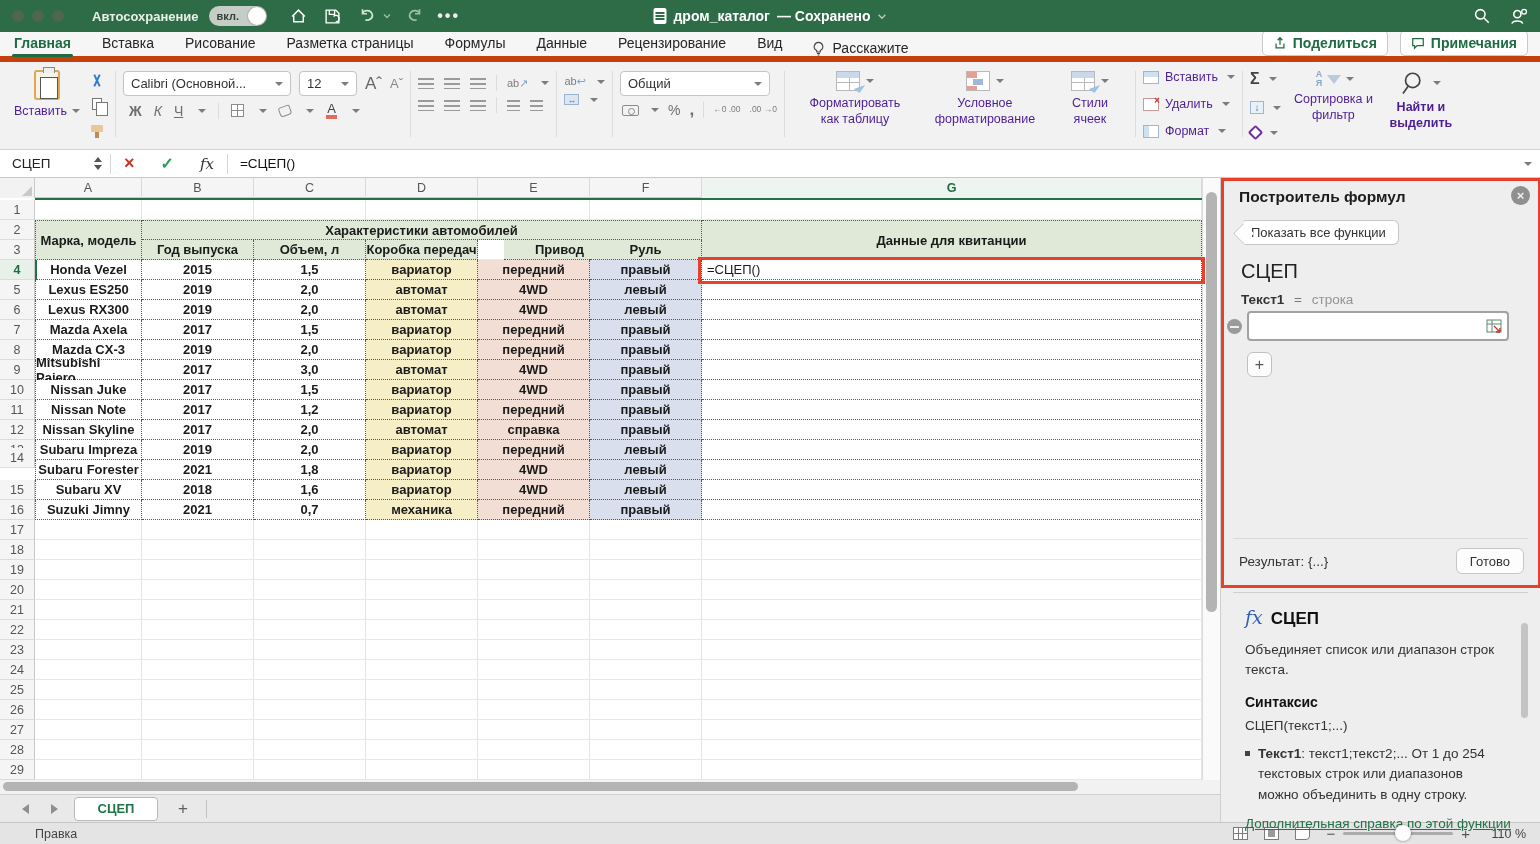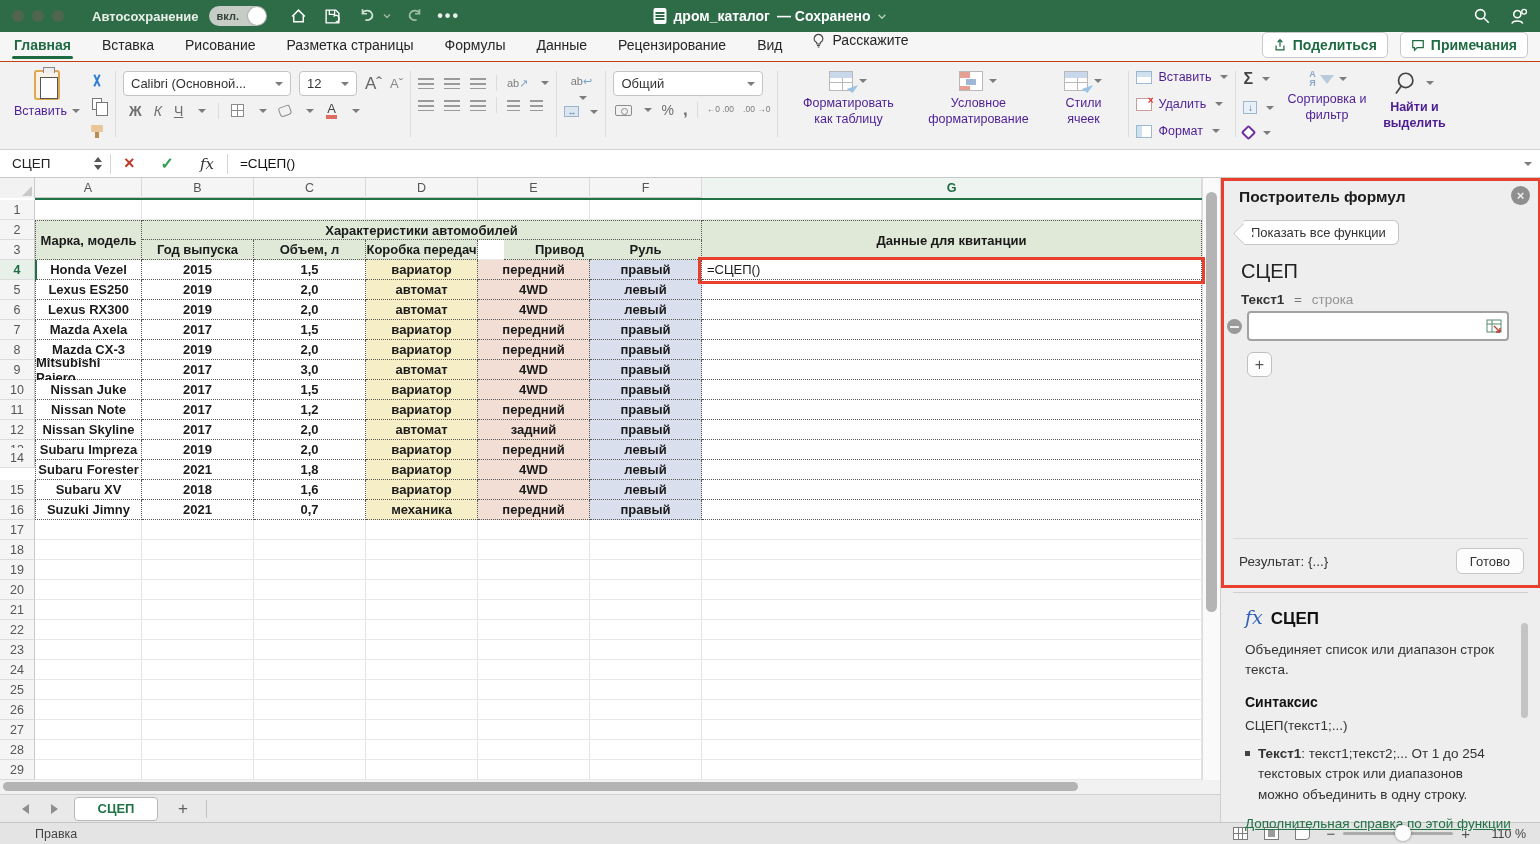--- a/index.html
+++ b/index.html
@@ -19,21 +19,21 @@
   .tb-ic { width:20px; height:20px; display:flex; align-items:center; justify-content:center; }
   .tb-chev { width:8px; height:8px; margin-left:-8px; opacity:.7; }
   .tb-dots { color:#fff; font-size:16px; letter-spacing:2px; font-weight:bold; opacity:.9; }
   .title-center { position:absolute; left:50%; transform:translateX(-50%); display:flex; align-items:center; gap:7px; font-size:14px; font-weight:bold; color:#fff; }
   .doc-icon { width:13px; height:16px; background:#fff; border-radius:2px; position:relative; }
   .doc-icon:before { content:""; position:absolute; left:2px; top:4px; width:9px; height:2px; background:#2e6b47; box-shadow:0 3px 0 #2e6b47, 0 6px 0 #2e6b47; }
   .saved-chev { opacity:.65; }
   .tb-right { margin-left:auto; display:flex; align-items:center; gap:16px; }
 
   
-  .tabrow { height:30px; background:#f7f6f6; border-bottom:1px solid #c2410c; display:flex; align-items:flex-start; padding:0 12px; gap:27px; flex:0 0 30px; }
+  .tabrow { height:30px; background:#f7f6f6; border-bottom:6px solid #c2410c; display:flex; align-items:flex-end; padding:0 12px; gap:27px; flex:0 0 30px; }
   .rtab { font-size:14px; color:#262626; cursor:default; position:relative; padding:5px 2px; white-space:nowrap; }
   .rtab.active { color:#1e6b42; font-weight:bold; }
   .rtab.active:after { content:""; position:absolute; left:0; right:0; bottom:-1px; height:3px; background:#1e6b42; border-radius:2px; }
   .tellme { display:flex; align-items:center; gap:6px; font-size:14px; color:#262626; }
   .tab-buttons { margin-left:auto; display:flex; gap:12px; }
   .tab-btn { display:flex; align-items:center; gap:6px; height:26px; padding:0 10px; background:#fff; border:1px solid #c9c9c9; border-radius:5px; font-size:14px; font-weight:bold; color:#1e6b42; }
 
   
   .ribbon { height:88px; background:#f3f2f2; border-bottom:1px solid #d2d2d2; display:flex; align-items:stretch; padding:5px 8px 8px 8px; flex:0 0 88px; }
   .vdiv { width:1px; background:#dcdcdc; margin:4px 7px; }
@@ -363,21 +363,21 @@
         <span class="al"></span>
         <span class="al"></span>
         <div class="vdiv" style="margin:0;height:16px;"></div>
         <span class="al short"></span>
         <span class="al short"></span>
       </div>
     </div>
     <div class="vdiv"></div>
 
     <div class="fontgrp">
-      <div class="row" style="padding-top:4px;flex-direction:column;">
+      <div class="row" style="padding-top:4px;">
         <span class="ab"><span>ab</span><span class="arr">↩</span></span>
           <span class="dd"></span>
       </div>
       <div class="row">
         <span class="merge">
             <span>↔</span>
           </span>
           <span class="dd"></span>
       </div>
     </div>
@@ -637,21 +637,21 @@
             <div class="tcell " style="left:142px;top:222px;width:112px;height:20px;background:#fff;">2017</div>
             <div class="tcell " style="left:254px;top:222px;width:112px;height:20px;background:#fff;">1,2</div>
             <div class="tcell " style="left:366px;top:222px;width:112px;height:20px;background:#f6eec6;">вариатор</div>
             <div class="tcell " style="left:478px;top:222px;width:112px;height:20px;background:#f2ded4;">передний</div>
             <div class="tcell " style="left:590px;top:222px;width:112px;height:20px;background:#dadfee;">правый</div>
             <div class="tcell " style="left:702px;top:222px;width:500px;height:20px;background:#fff;"></div>
             <div class="tcell bl" style="left:35px;top:242px;width:107px;height:20px;background:#fff;">Nissan Skyline</div>
             <div class="tcell " style="left:142px;top:242px;width:112px;height:20px;background:#fff;">2017</div>
             <div class="tcell " style="left:254px;top:242px;width:112px;height:20px;background:#fff;">2,0</div>
             <div class="tcell " style="left:366px;top:242px;width:112px;height:20px;background:#f6eec6;">автомат</div>
-            <div class="tcell " style="left:478px;top:242px;width:112px;height:20px;background:#f2ded4;">задний</div>
+            <div class="tcell " style="left:478px;top:242px;width:112px;height:20px;background:#f2ded4;">справка</div>
             <div class="tcell " style="left:590px;top:242px;width:112px;height:20px;background:#dadfee;">правый</div>
             <div class="tcell " style="left:702px;top:242px;width:500px;height:20px;background:#fff;"></div>
             <div class="tcell bl" style="left:35px;top:262px;width:107px;height:20px;background:#fff;">Subaru Impreza</div>
             <div class="tcell " style="left:142px;top:262px;width:112px;height:20px;background:#fff;">2019</div>
             <div class="tcell " style="left:254px;top:262px;width:112px;height:20px;background:#fff;">2,0</div>
             <div class="tcell " style="left:366px;top:262px;width:112px;height:20px;background:#f6eec6;">вариатор</div>
             <div class="tcell " style="left:478px;top:262px;width:112px;height:20px;background:#f2ded4;">передний</div>
             <div class="tcell " style="left:590px;top:262px;width:112px;height:20px;background:#dadfee;">левый</div>
             <div class="tcell " style="left:702px;top:262px;width:500px;height:20px;background:#fff;"></div>
             <div class="tcell bl" style="left:35px;top:282px;width:107px;height:20px;background:#fff;">Subaru Forester</div>

